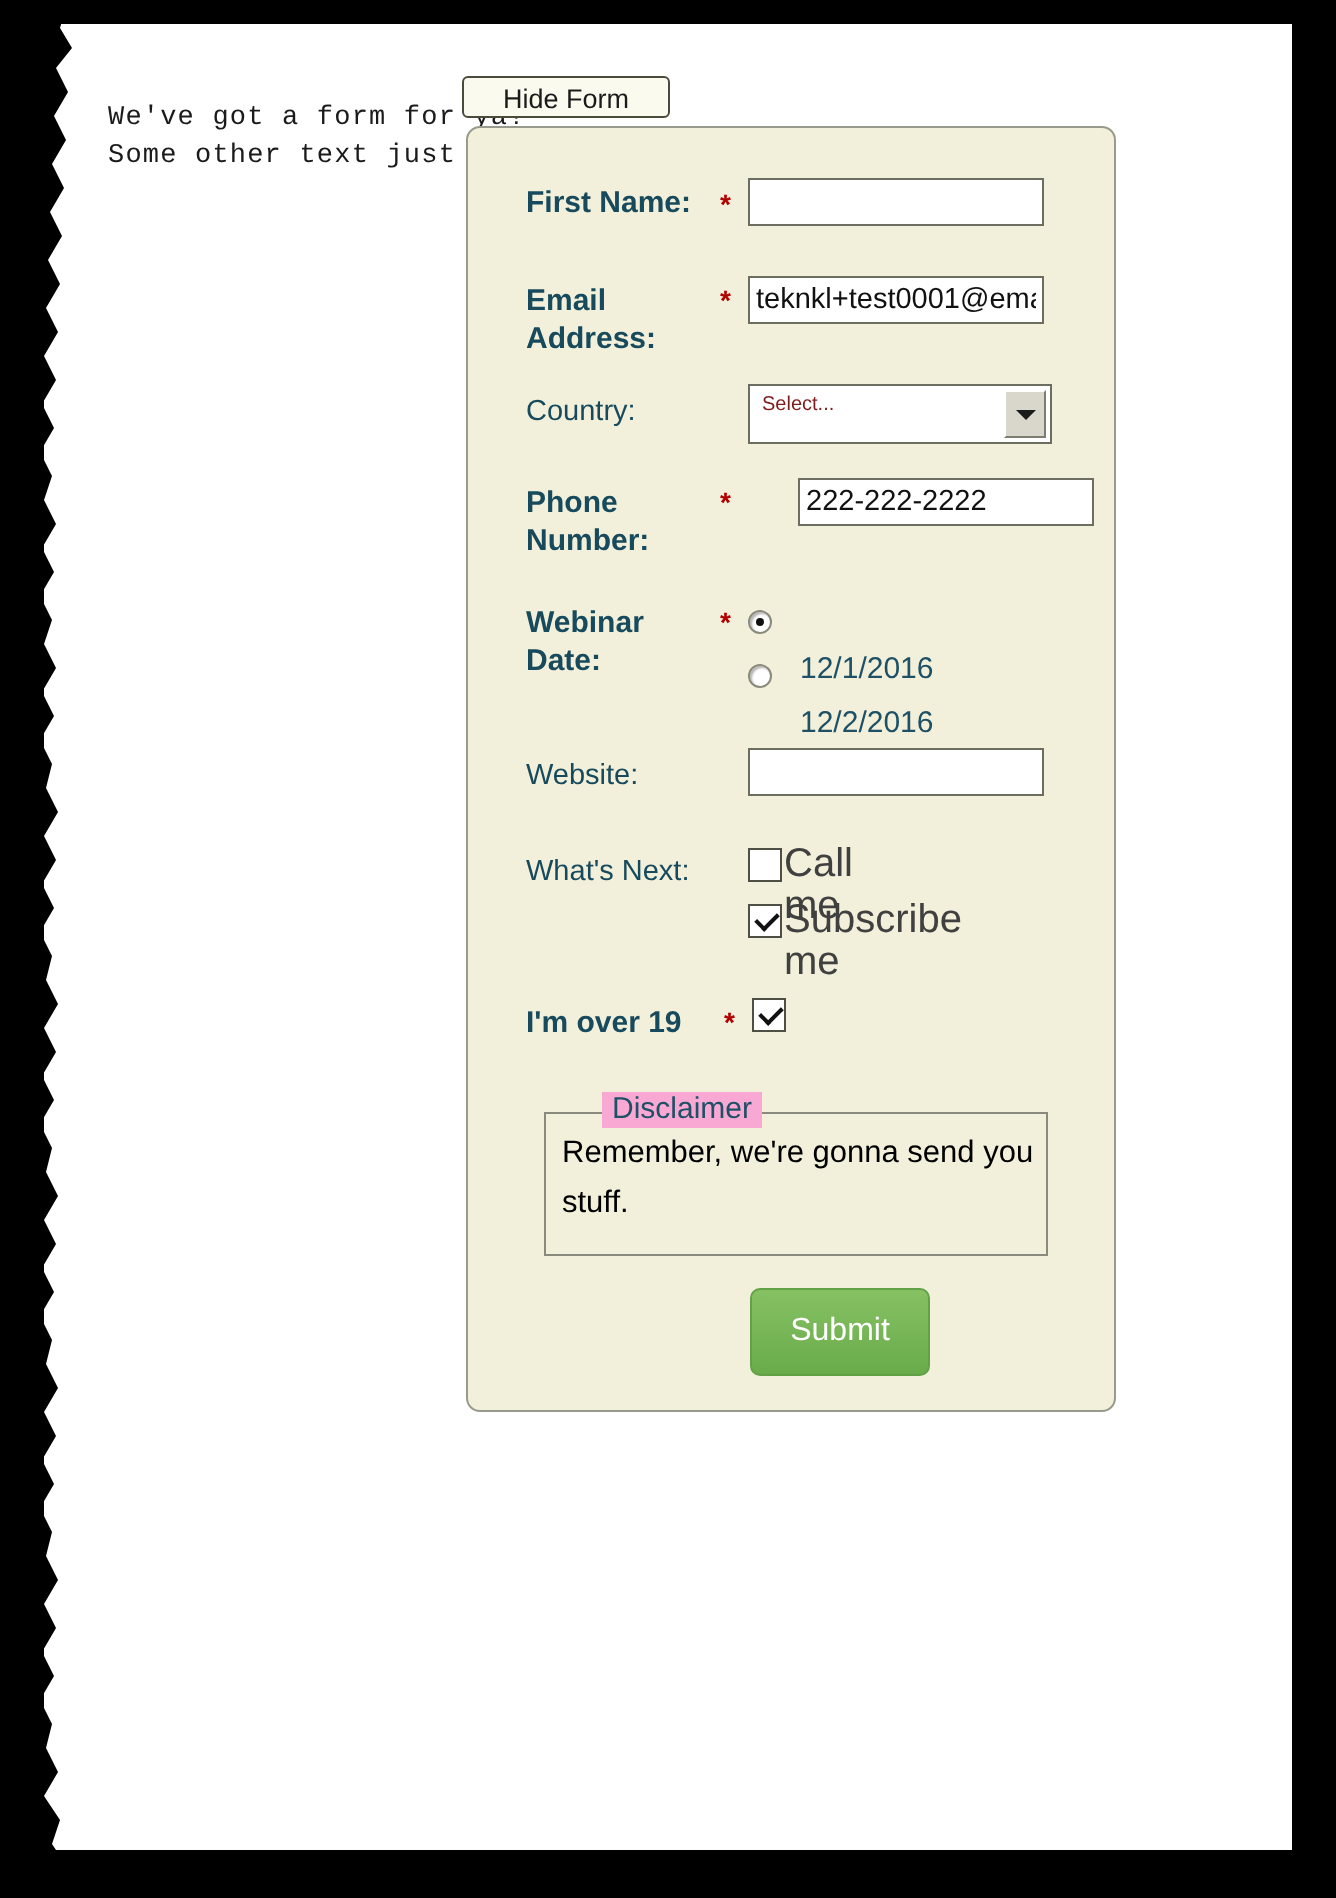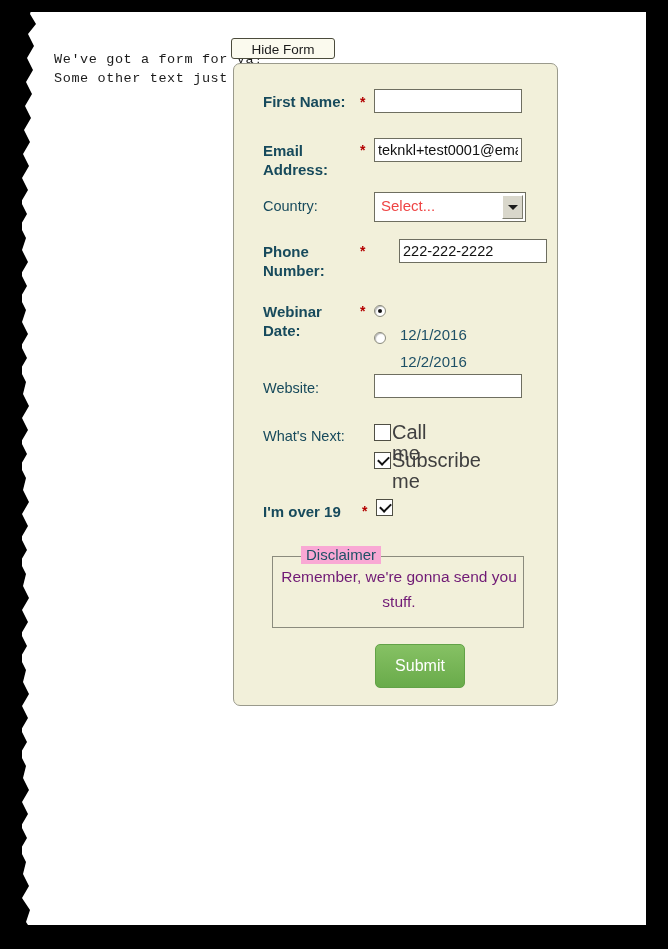--- a/index.html
+++ b/index.html
@@ -135,22 +135,22 @@
     height: 30px;
     box-sizing: border-box;
     border: 1px solid #6e6e60;
     background: #ffffff;
     position: relative;
   }
   .select-text {
     position: absolute;
     left: 6px;
     top: 4px;
-    font-size: 15px;
-    color: #ef4444;
+    font-size: 10px;
+    color: #7f1d1d;
   }
   .select-btn {
     position: absolute;
     right: 2px;
     top: 2px;
     width: 21px;
     height: 24px;
     background: #d9d7cb;
     border: 1px solid #7d7d70;
     border-top-color: #ffffff;
@@ -241,24 +241,23 @@
     padding: 0 5px;
     color: #1e5066;
     font-size: 15px;
     line-height: 18px;
   }
   #disclaimer-text {
     position: absolute;
     left: 8px;
     top: 7px;
     width: 236px;
-    color: #701a75;
+    color: #000000;
     font-size: 15.5px;
     line-height: 25px;
-    text-align: center;
   }
 
   
   #submit-button {
     position: absolute;
     left: 141px;
     top: 580px;
     width: 90px;
     height: 44px;
     border: 1px solid #62a247;

